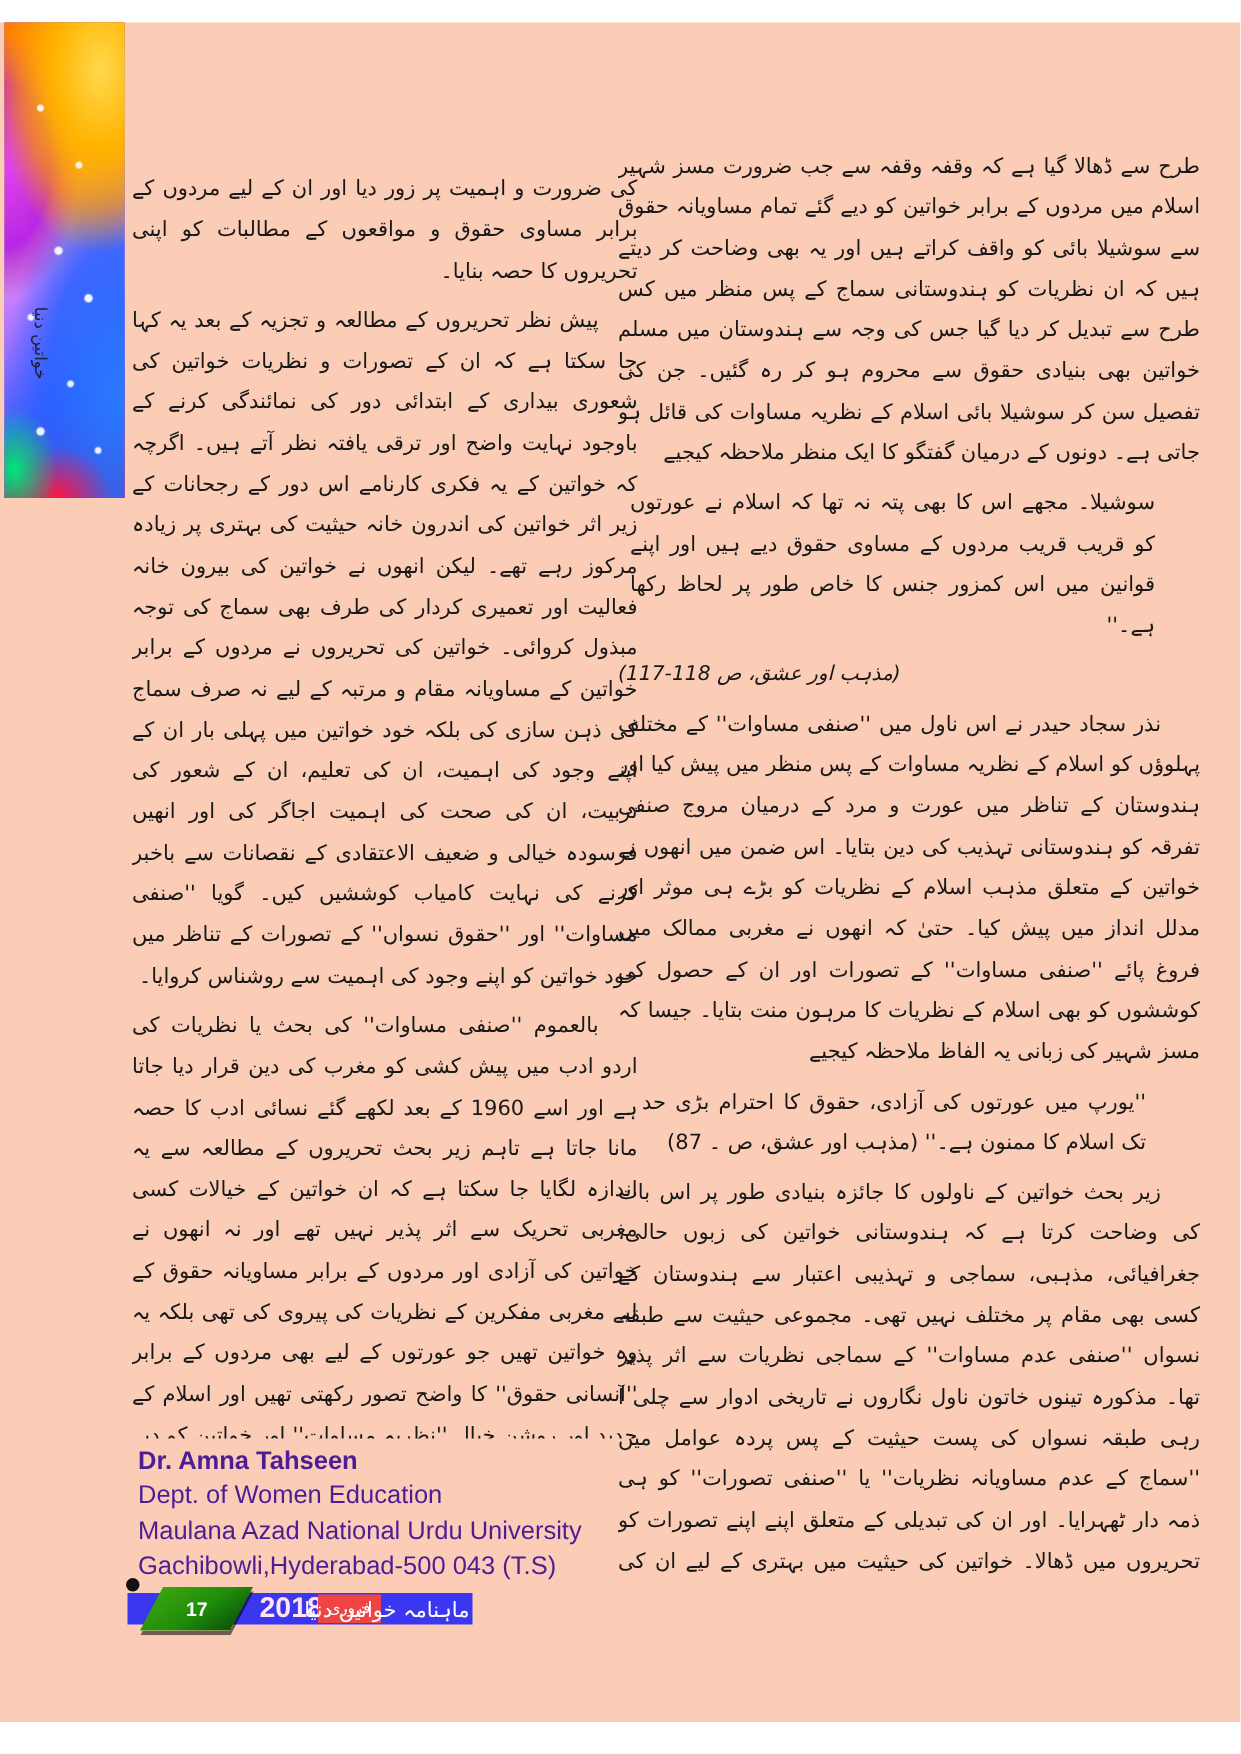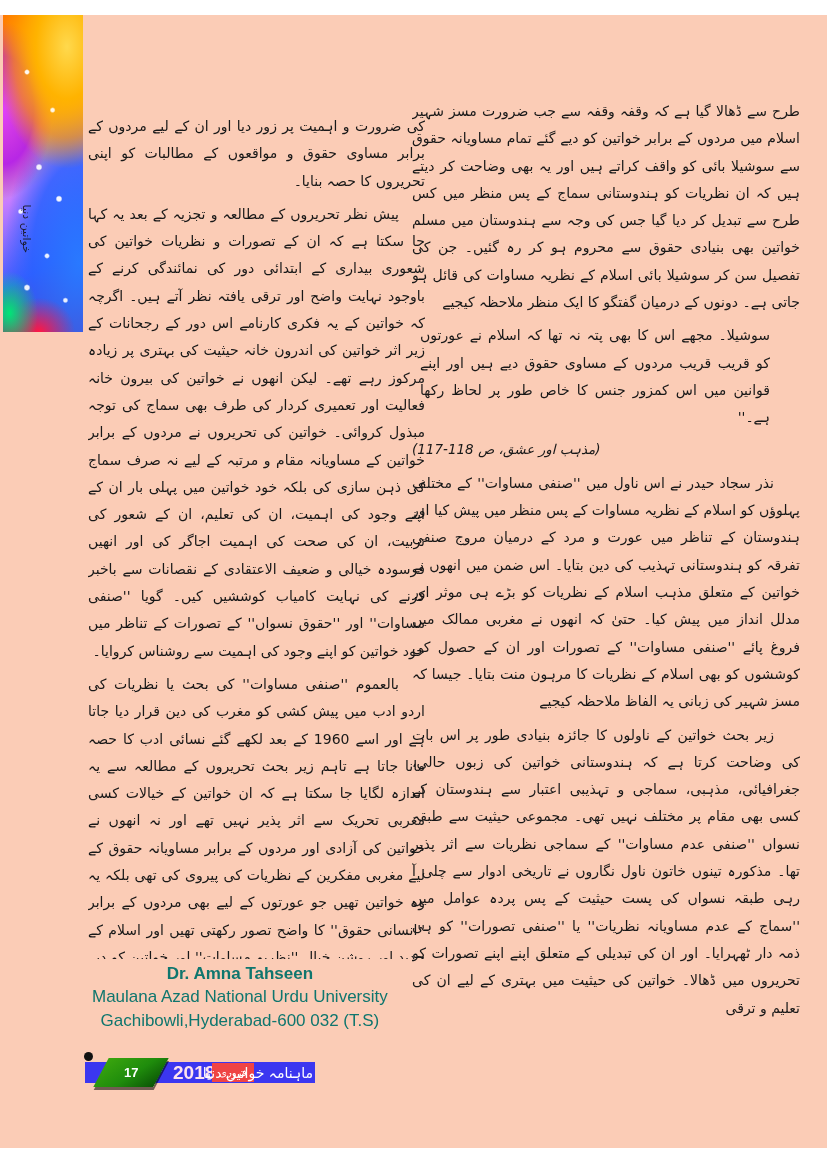--- a/index.html
+++ b/index.html
@@ -35,22 +35,22 @@
   .col-left{left:88px;top:100px;width:337px;height:846px;margin-top:13px;}
   .col-right{left:412px;top:98px;width:388px;height:958px;}
   .para{margin:0 0 6px 0;}
   .para.indent{text-indent:26px;}
   .quote{margin:2px 0 4px 0;padding:0 30px 0 8px;}
   .quote .q-line{margin:0 0 2px 0;}
   .citation{direction:rtl;text-align:left;margin:0 0 8px 0;font-size:13.5px;font-style:italic;}
   .quote-small{margin:2px 0 6px 0;padding:0 36px 0 16px;}
 
   
-  .author{position:absolute;left:92px;top:962px;direction:ltr;text-align:center;
-          font-family:"Liberation Sans",sans-serif;color:#0f766e;font-size:17px;line-height:1.38;}
+  .author{position:absolute;left:92px;top:962px;direction:ltr;text-align:left;
+          font-family:"Liberation Sans",sans-serif;color:#4c1d95;font-size:17px;line-height:1.38;}
   .author .name{font-weight:bold;}
 
   
   .footer-dot{position:absolute;left:84px;top:1052px;width:9px;height:9px;border-radius:50%;background:#111;}
   .footer-bar{position:absolute;left:85px;top:1062px;width:230px;height:21px;background:#3b36f0;
               display:flex;align-items:center;}
   .ribbon{position:absolute;left:16px;top:-4px;width:60px;height:29px;
           background:linear-gradient(135deg,#3aa50e 0%,#1f8c0c 55%,#0b5406 100%);
           transform:skewX(-28deg);display:flex;align-items:center;justify-content:center;
           box-shadow:2px 3px 0 rgba(0,0,0,.55);}
@@ -80,27 +80,29 @@
     <p class="para indent">بالعموم ''صنفی مساوات'' کی بحث یا نظریات کی اردو ادب میں پیش کشی کو مغرب کی دین قرار دیا جاتا ہے اور اسے 1960 کے بعد لکھے گئے نسائی ادب کا حصہ مانا جاتا ہے تاہم زیر بحث تحریروں کے مطالعہ سے یہ اندازہ لگایا جا سکتا ہے کہ ان خواتین کے خیالات کسی مغربی تحریک سے اثر پذیر نہیں تھے اور نہ انھوں نے خواتین کی آزادی اور مردوں کے برابر مساویانہ حقوق کے لیے مغربی مفکرین کے نظریات کی پیروی کی تھی بلکہ یہ وہ خواتین تھیں جو عورتوں کے لیے بھی مردوں کے برابر ''انسانی حقوق'' کا واضح تصور رکھتی تھیں اور اسلام کے جدید اور روشن خیال ''نظریہ مساوات'' اور خواتین کو دیے گئے تمام حقوق سے بھی بخوبی واقف تھیں۔ بلکہ انھیں حاصل شرعی حقوق کی ہندوستانی سماج میں پامالی کے اسباب سے بھی روشناس تھیں۔ یہی وجہ ہے کہ جب انھیں مواقع دستیاب ہونے لگے تب انھوں نے ہندوستانی معاشرہ میں خواتین کے کھوئے ہوئے تشخص کی بحالی، مردوں کے مساوی حقوق اور اپنے سماجی مرتبہ کی بازیافت کے لیے پورے اعتماد کے ساتھ آگے بڑھ کر ''صنفی مساوات'' کا پرچم تھام لیا۔ بعد کے آنے والے برسوں میں اس پرچم کے سائے تلے خاتون قلم کاروں کا کارواں آگے بڑھتا رہا۔</p>
   </div>
 
   <div class="col col-right">
     <p class="para">طرح سے ڈھالا گیا ہے کہ وقفہ وقفہ سے جب ضرورت مسز شہیر اسلام میں مردوں کے برابر خواتین کو دیے گئے تمام مساویانہ حقوق سے سوشیلا بائی کو واقف کراتے ہیں اور یہ بھی وضاحت کر دیتے ہیں کہ ان نظریات کو ہندوستانی سماج کے پس منظر میں کس طرح سے تبدیل کر دیا گیا جس کی وجہ سے ہندوستان میں مسلم خواتین بھی بنیادی حقوق سے محروم ہو کر رہ گئیں۔ جن کی تفصیل سن کر سوشیلا بائی اسلام کے نظریہ مساوات کی قائل ہو جاتی ہے۔ دونوں کے درمیان گفتگو کا ایک منظر ملاحظہ کیجیے</p>
     <div class="quote">
       <p class="q-line">سوشیلا۔ مجھے اس کا بھی پتہ نہ تھا کہ اسلام نے عورتوں کو قریب قریب مردوں کے مساوی حقوق دیے ہیں اور اپنے قوانین میں اس کمزور جنس کا خاص طور پر لحاظ رکھا ہے۔''</p>
     </div>
     <p class="citation">(مذہب اور عشق، ص 118-117)</p>
     <p class="para indent">نذر سجاد حیدر نے اس ناول میں ''صنفی مساوات'' کے مختلف پہلوؤں کو اسلام کے نظریہ مساوات کے پس منظر میں پیش کیا اور ہندوستان کے تناظر میں عورت و مرد کے درمیان مروج صنفی تفرقہ کو ہندوستانی تہذیب کی دین بتایا۔ اس ضمن میں انھوں نے خواتین کے متعلق مذہب اسلام کے نظریات کو بڑے ہی موثر اور مدلل انداز میں پیش کیا۔ حتیٰ کہ انھوں نے مغربی ممالک میں فروغ پائے ''صنفی مساوات'' کے تصورات اور ان کے حصول کی کوششوں کو بھی اسلام کے نظریات کا مرہون منت بتایا۔ جیسا کہ مسز شہیر کی زبانی یہ الفاظ ملاحظہ کیجیے</p>
+    <p class="quote-small">''یورپ میں عورتوں کی آزادی، حقوق کا احترام بڑی حد تک اسلام کا ممنون ہے۔'' (مذہب اور عشق، ص ۔ 87)</p>
     <p class="para indent">زیر بحث خواتین کے ناولوں کا جائزہ بنیادی طور پر اس بات کی وضاحت کرتا ہے کہ ہندوستانی خواتین کی زبوں حالی، جغرافیائی، مذہبی، سماجی و تہذیبی اعتبار سے ہندوستان کے کسی بھی مقام پر مختلف نہیں تھی۔ مجموعی حیثیت سے طبقہ نسواں ''صنفی عدم مساوات'' کے سماجی نظریات سے اثر پذیر تھا۔ مذکورہ تینوں خاتون ناول نگاروں نے تاریخی ادوار سے چلی آ رہی طبقہ نسواں کی پست حیثیت کے پس پردہ عوامل میں ''سماج کے عدم مساویانہ نظریات'' یا ''صنفی تصورات'' کو ہی ذمہ دار ٹھہرایا۔ اور ان کی تبدیلی کے متعلق اپنے اپنے تصورات کو تحریروں میں ڈھالا۔ خواتین کی حیثیت میں بہتری کے لیے ان کی تعلیم و ترقی</p>
   </div>
 
   <div class="author">
     <div class="name">Dr. Amna Tahseen</div>
+    <div>Dept. of Women Education</div>
     <div>Maulana Azad National Urdu University</div>
-    <div>Gachibowli,Hyderabad-600 032 (T.S)</div>
+    <div>Gachibowli,Hyderabad-500 043 (T.S)</div>
   </div>
 
   <div class="footer-dot"></div>
   <div class="footer-bar">
     <div class="ribbon">
       <span>17</span>
     </div>
     <span class="year">2018</span>
     <div class="month-badge">
       <span>فروری</span>

